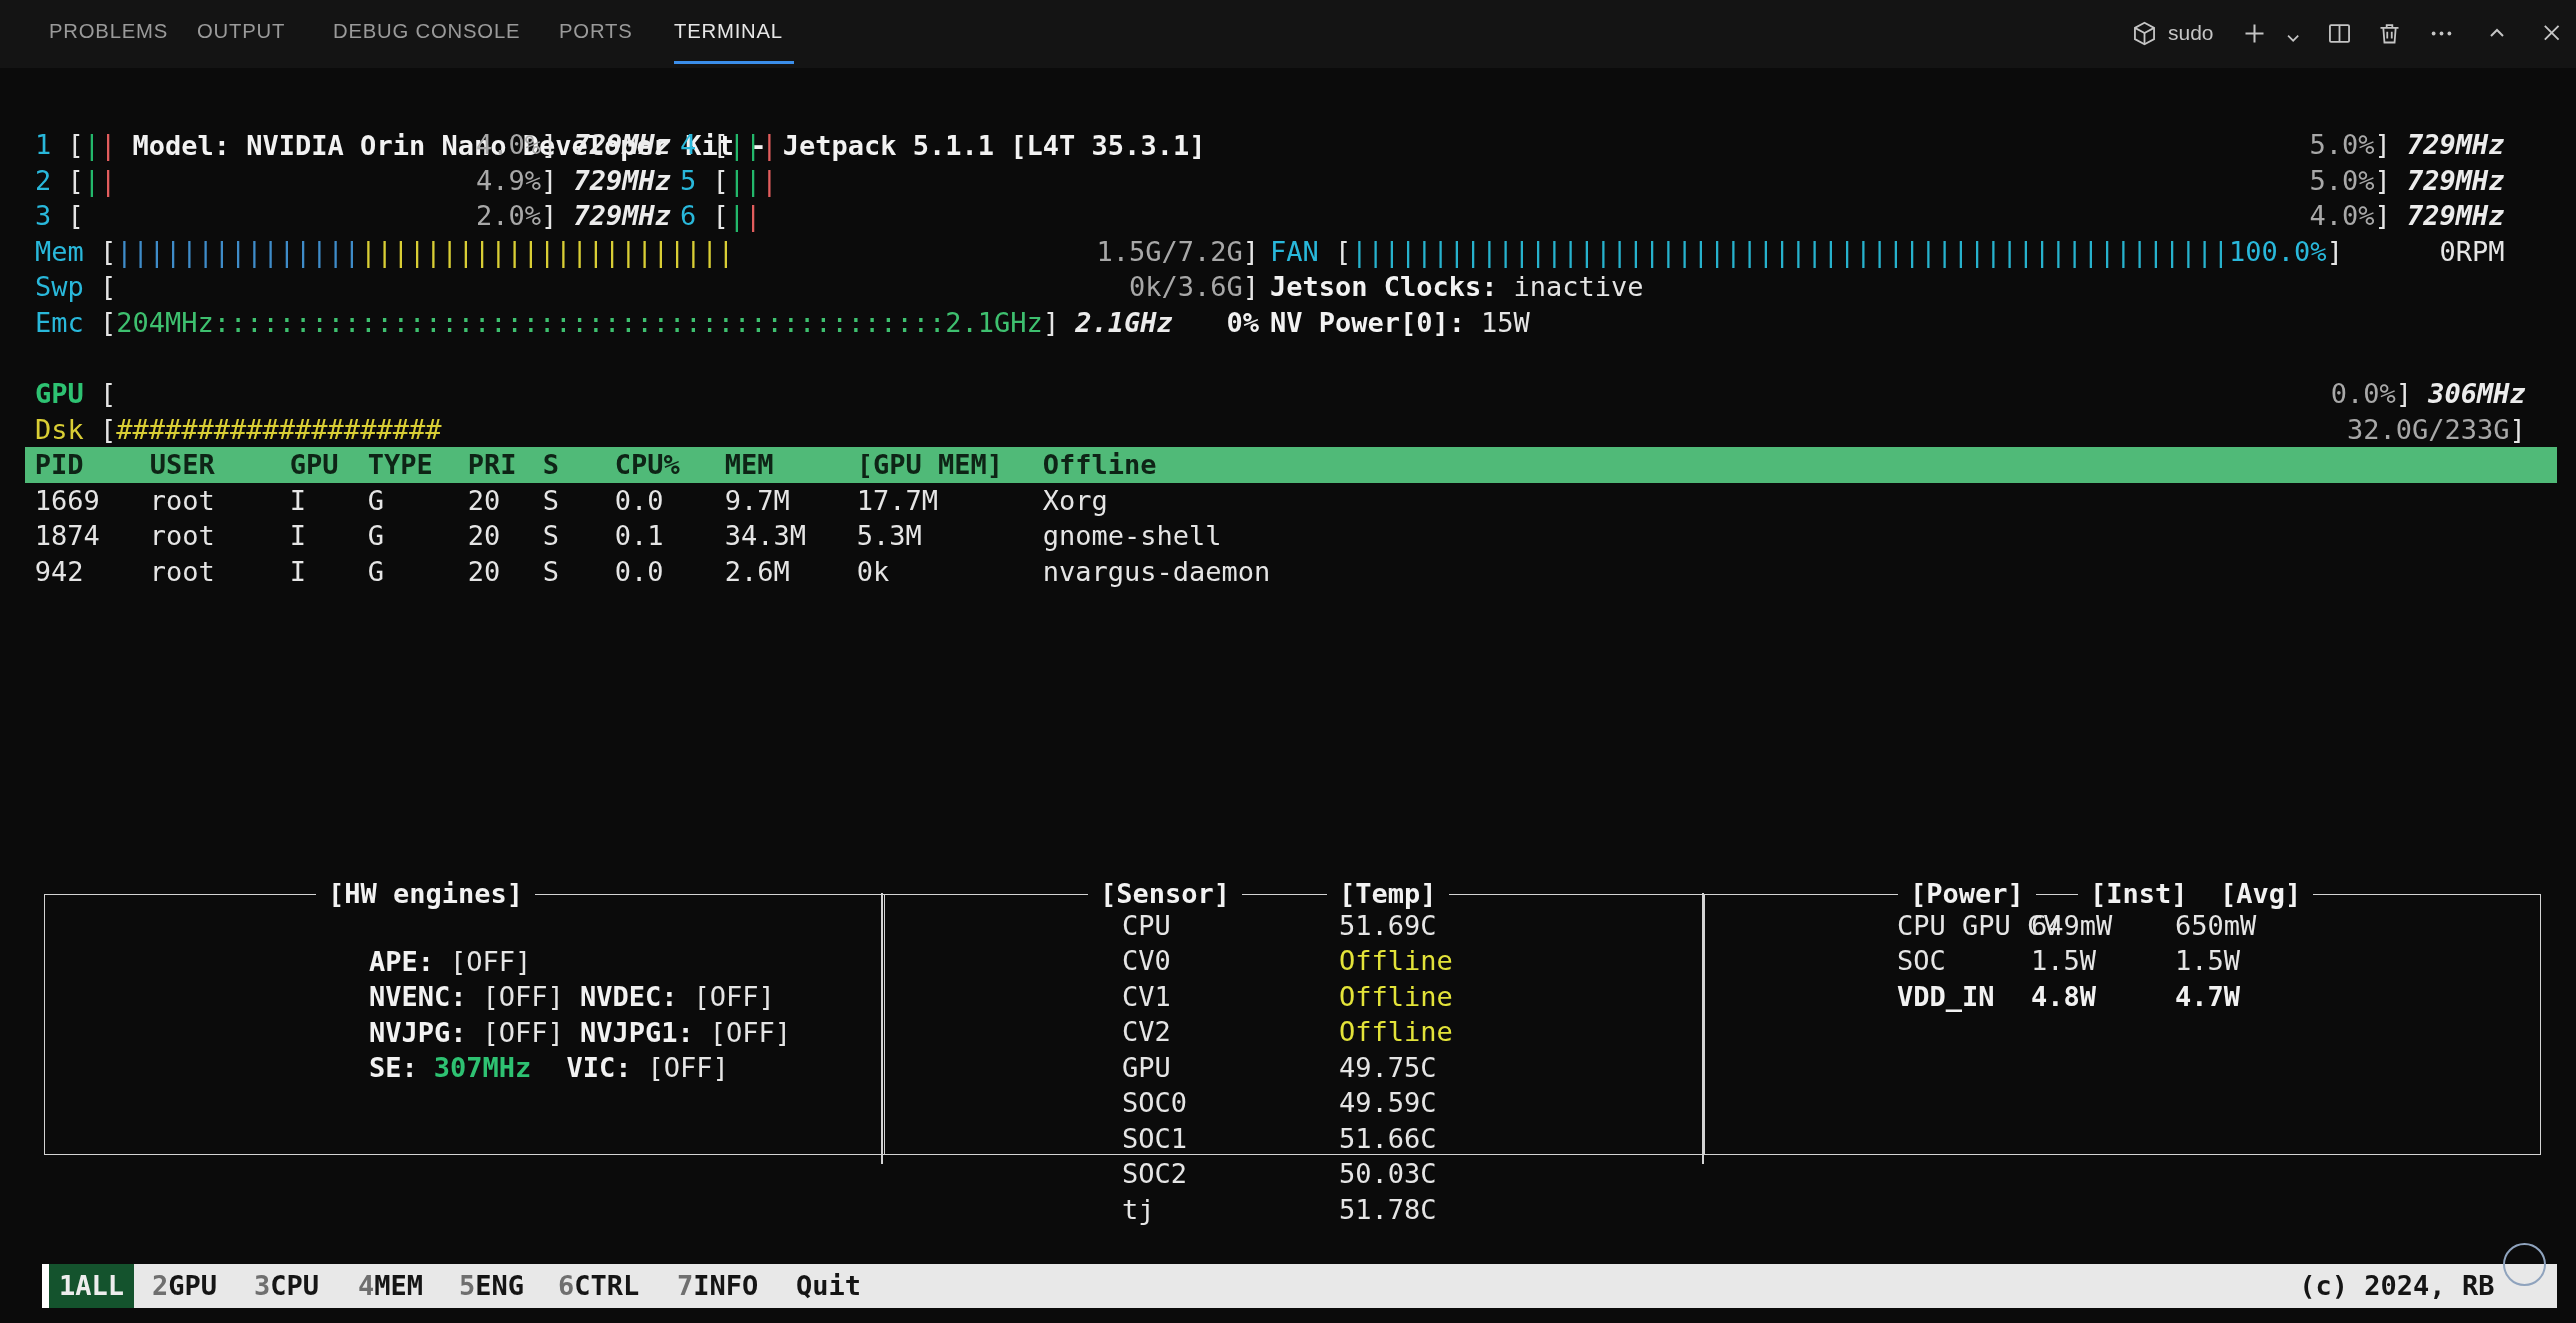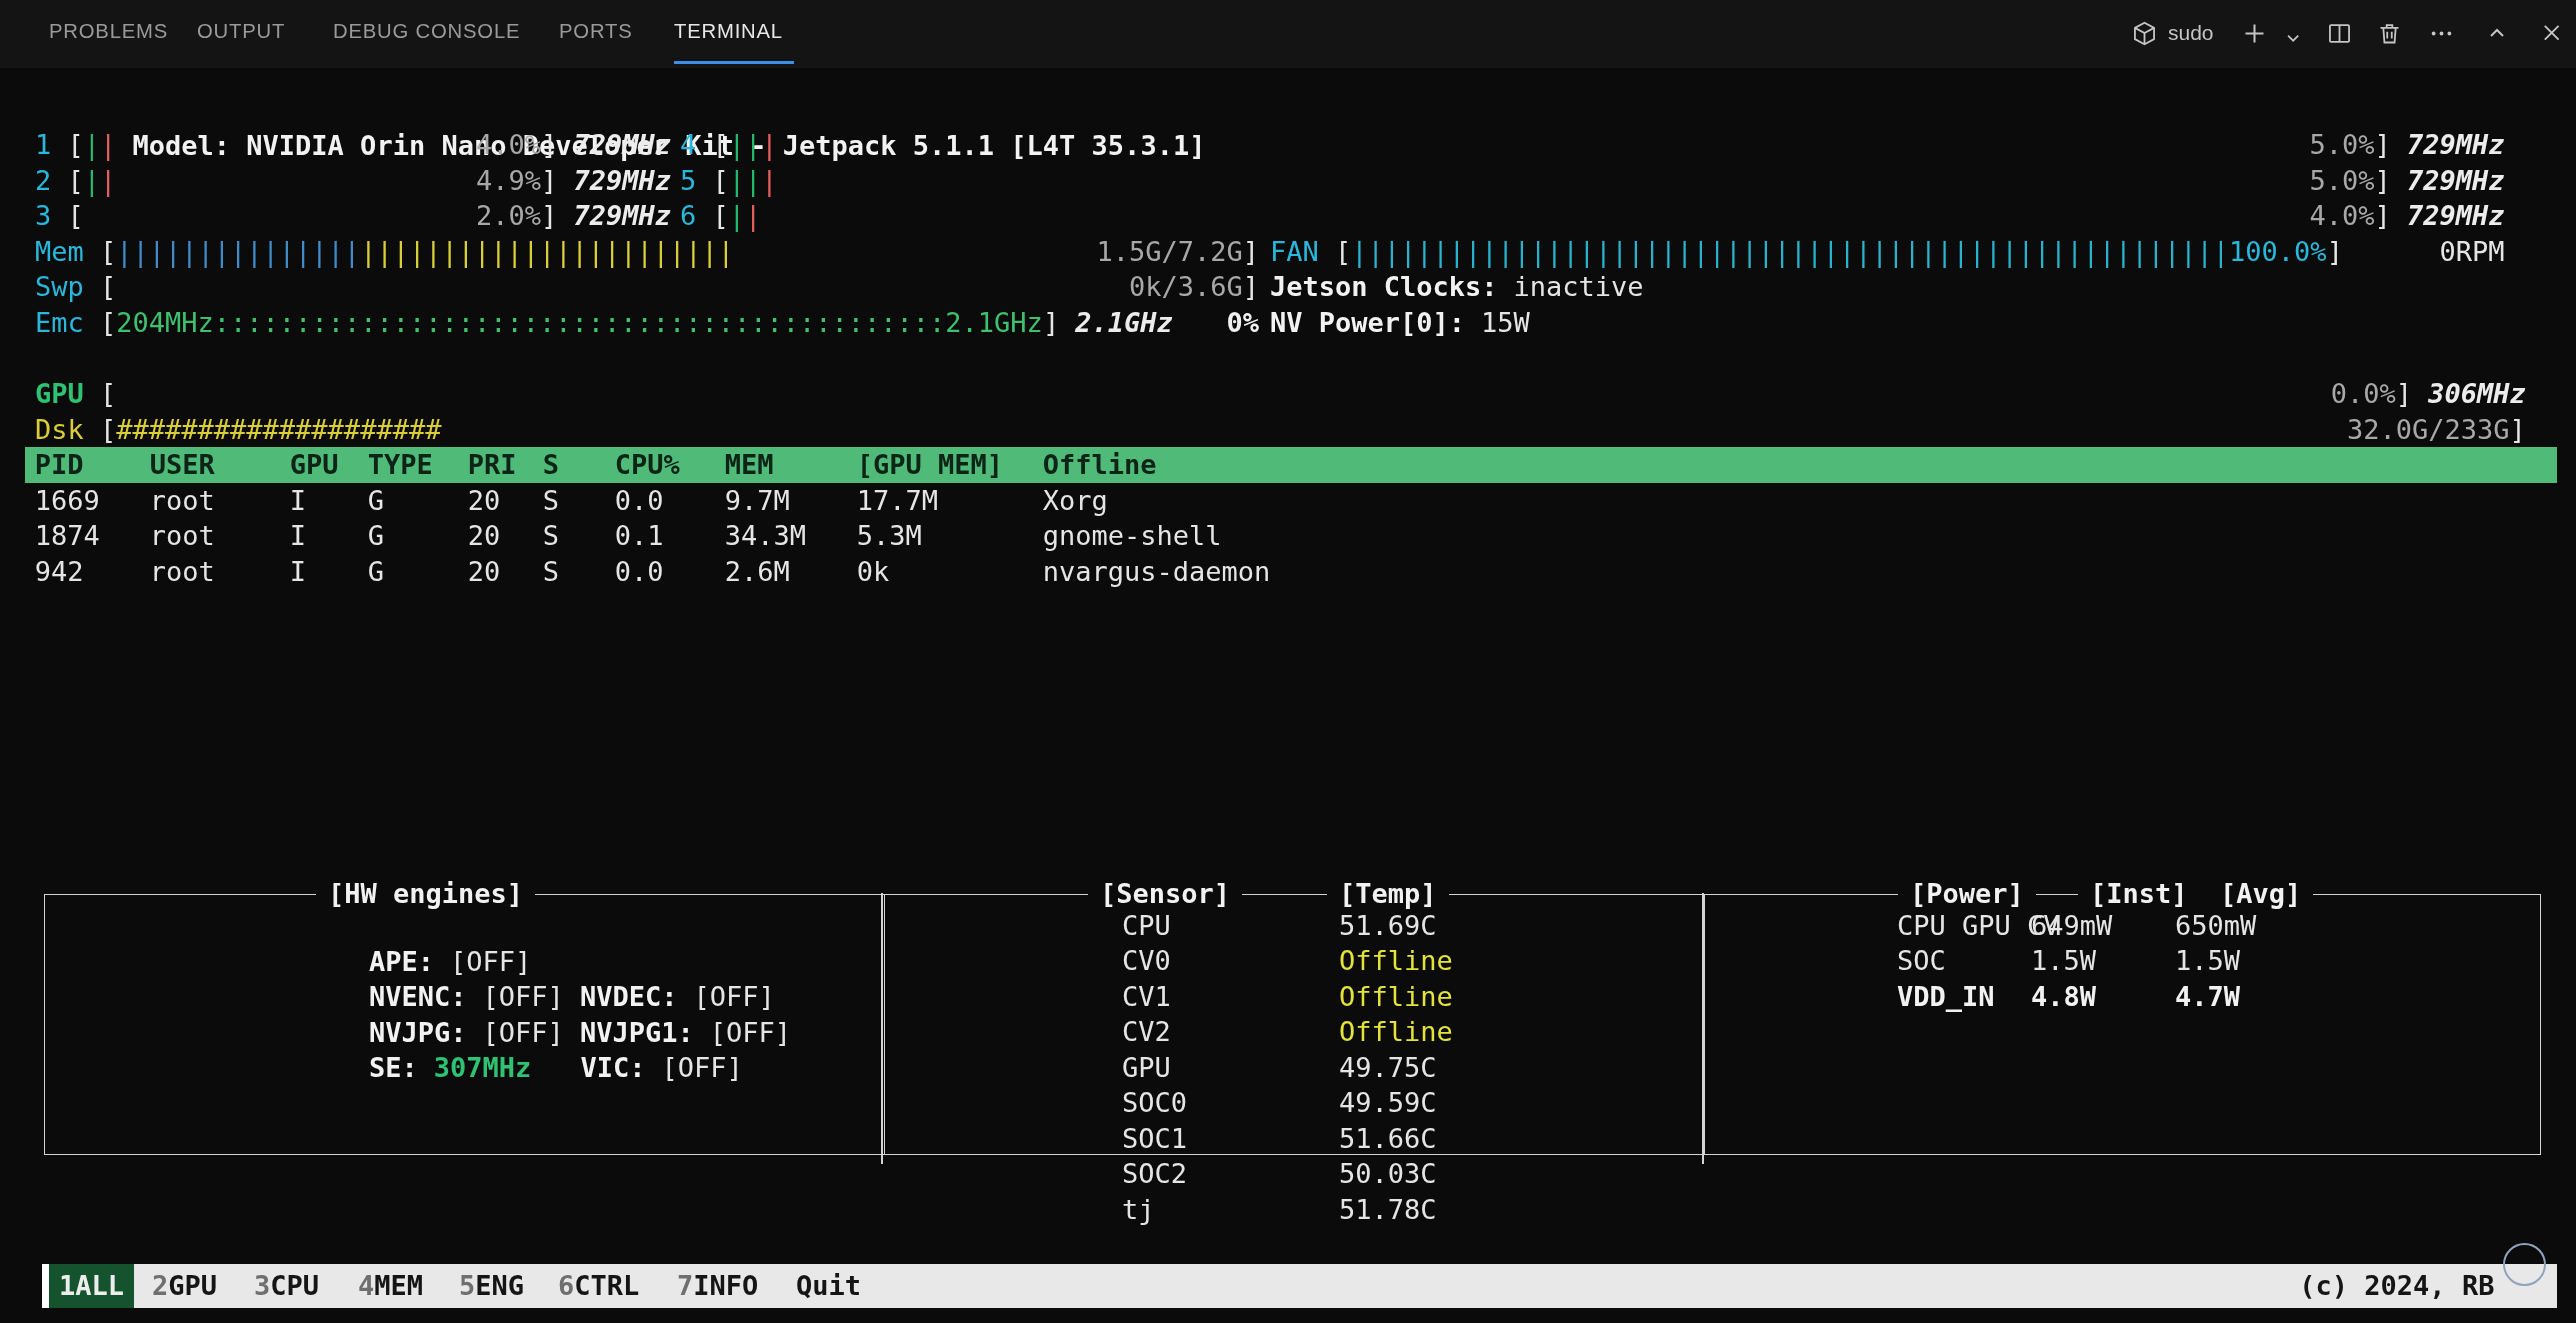--- a/index.html
+++ b/index.html
@@ -33,21 +33,21 @@
   .grn{color:#3ec06f;}
   .grnb{color:#2ec272;font-weight:700;}
   .yel{color:#d9ce35;}
   .off{color:#e3e339;}
   .bgrn{color:#23b86b;}
   .bred{color:#e25d5d;}
   .bblu{color:#3f8cc9;}
   .bcyn{color:#27b2cd;}
   .cpuid{display:inline-block;min-width:16px;text-align:right;}
   .mlsp{margin-left:16px;}
-  .ml3{margin-left:49px;}
+  .ml3{margin-left:35px;}
   
   .thead{position:absolute;left:24.5px;right:18.6px;top:379px;height:36px;background:#50ba78;}
   .pgrid{display:grid;grid-template-columns:115px 140px 78px 100px 75px 72px 110px 132px 186px auto;
          padding-left:10.2px;font-size:27px;line-height:36px;white-space:pre;}
   .thead .pgrid span{color:#0e2416;font-weight:700;}
   .prow{position:absolute;left:24.5px;right:18.6px;height:36px;color:#e5e5e5;}
   
   .panels{position:absolute;left:0;top:826px;height:261px;right:0;}
   .panel{position:absolute;top:0;bottom:0;border:1.7px solid #d4d4d4;box-sizing:border-box;}
   .p1{left:44px;width:841px;}

